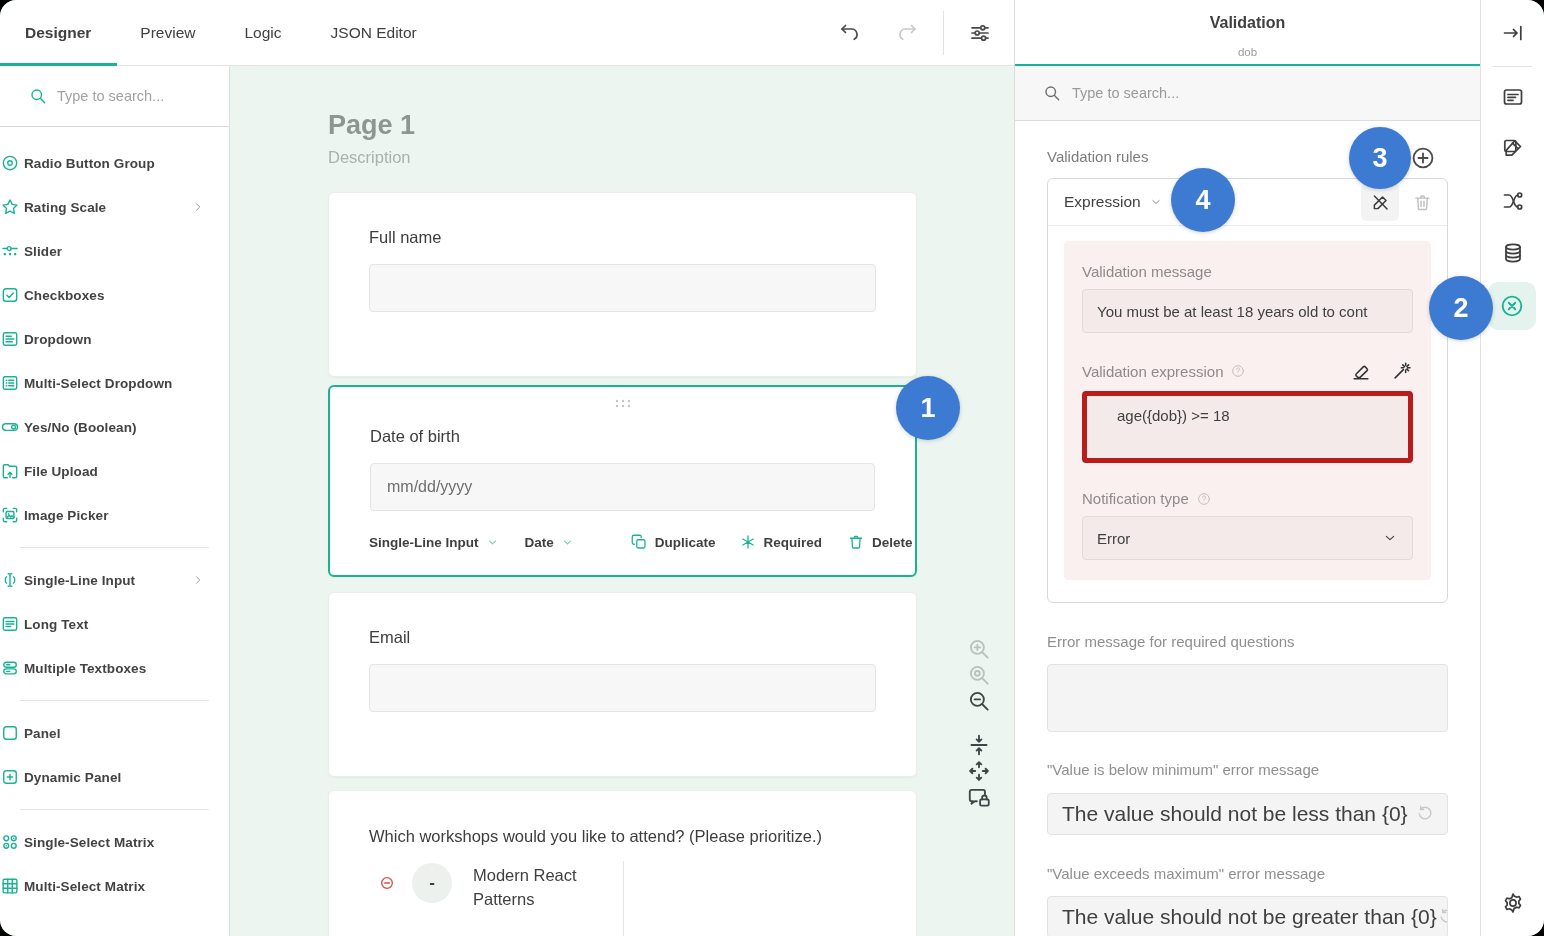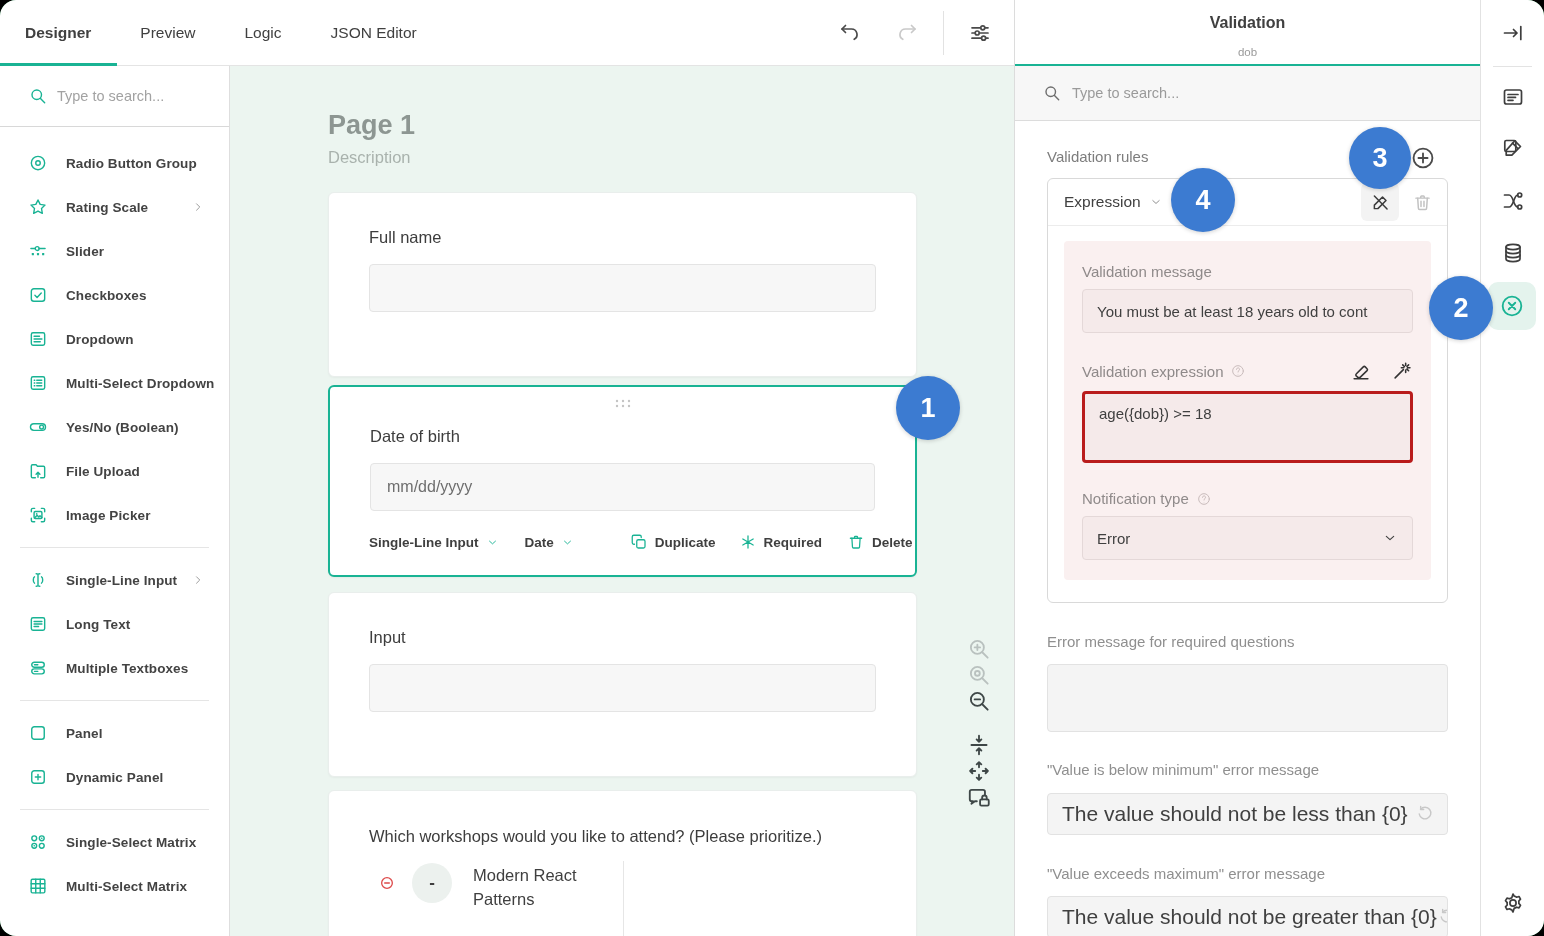--- a/index.html
+++ b/index.html
@@ -17,21 +17,21 @@
   .tb-btn{width:24px;height:24px;color:#4a4a4a;}
   .tb-btn.disabled{color:#c9c9c9;}
   .tb-sep{width:1px;height:44px;background:#e2e2e2;margin:0 24px;}
 
   
   .toolbox{position:absolute;left:0;top:66px;width:230px;height:870px;background:#fff;border-right:1px solid #dedede;box-sizing:border-box;}
   .tb-search{height:60px;border-bottom:1px solid #d8d8d8;display:flex;align-items:center;padding-left:28px;gap:9px;}
   .tb-search .mag{width:20px;height:20px;color:#19b394;}
   .tb-search .ph{font-size:14.5px;color:#a2a2a2;}
   .tb-list{padding-top:14px;}
-  .tb-item{height:44px;display:flex;align-items:center;padding-left:28px;gap:18px;cursor:pointer;position:relative;}
+  .tb-item{height:44px;display:flex;align-items:center;gap:4px;cursor:pointer;position:relative;}
   .tb-ic{width:20px;height:20px;color:#19b394;flex:0 0 20px;}
   .tb-ic svg{width:20px;height:20px;}
   .tb-label{font-size:13.5px;font-weight:700;color:#434343;letter-spacing:.1px;}
   .tb-chev{position:absolute;right:24px;width:14px;height:14px;color:#9b9b9b;}
   .tb-chev svg{width:14px;height:14px;}
   .tb-divider{height:1px;background:#e5e5e5;margin:10px 20px;}
 
   
   .canvas{position:absolute;left:230px;top:66px;width:784px;height:870px;background:#ecf5f0;overflow:hidden;}
   .page-title{position:absolute;left:98px;top:44px;font-size:27px;font-weight:700;color:#8d9692;}
@@ -79,21 +79,21 @@
   .rule-actions{margin-left:auto;display:flex;align-items:center;gap:4px;padding-right:6px;}
   .ra-btn{width:38px;height:38px;border-radius:6px;display:flex;align-items:center;justify-content:center;cursor:pointer;}
   .ra-btn.readonly{background:#f3f3f3;color:#3c3c3c;}
   .ra-btn.del{color:#c2c2c2;}
   .ra-btn svg{width:21px;height:21px;}
   .pinkbox{position:absolute;left:16px;right:16px;top:62px;bottom:22px;background:#faf0f0;border-radius:4px;box-sizing:border-box;padding:22px 18px 0;}
   .plabel{font-size:15px;color:#8f8a8a;display:flex;align-items:center;gap:7px;}
   .plabel .q{width:16px;height:16px;color:#c9bcbc;}
   .plabel .q svg{width:16px;height:16px;stroke-width:1.5;}
   .pinput{margin-top:9px;height:44px;background:#f5eaea;border:1px solid #e4d8d8;border-radius:4px;box-sizing:border-box;display:flex;align-items:center;padding:0 14px;font-size:15px;color:#404040;white-space:nowrap;overflow:hidden;}
-  .ptextarea{margin-top:9px;height:72px;background:#f5eaea;border:3px solid #b91c1c;border-radius:4px;box-sizing:border-box;padding:11px 14px;font-size:15px;color:#404040;}
+  .ptextarea{margin-top:9px;height:72px;background:#f5eaea;border:5px solid #b91c1c;border-radius:4px;box-sizing:border-box;padding:11px 30px;font-size:15px;color:#404040;}
   .pselect{margin-top:9px;height:44px;background:#f5eaea;border:1px solid #e4d8d8;border-radius:4px;box-sizing:border-box;display:flex;align-items:center;padding:0 14px;font-size:15px;color:#404040;cursor:pointer;}
   .pselect .chev{margin-left:auto;width:16px;height:16px;color:#404040;}
   .prow{margin-top:27px;display:flex;align-items:center;}
   .prow .tools{margin-left:auto;display:flex;gap:19px;color:#333;}
   .prow .tools span{width:22px;height:22px;cursor:pointer;}
   .prow .tools svg{width:22px;height:22px;}
   .glabel{position:absolute;left:32px;font-size:15px;color:#8f8f8f;}
   .gtextarea{position:absolute;left:32px;width:401px;background:#f4f4f4;border:1px solid #e2e2e2;border-radius:4px;box-sizing:border-box;}
   .ginputrow{position:absolute;left:32px;width:401px;height:42px;background:#f4f4f4;border:1px solid #e2e2e2;border-radius:4px;box-sizing:border-box;display:flex;align-items:center;padding:0 12px 0 14px;font-size:21px;color:#404040;white-space:nowrap;overflow:hidden;}
   .ginputrow .reset{margin-left:auto;width:20px;height:20px;color:#c8c8c8;flex:0 0 20px;cursor:pointer;}
@@ -401,21 +401,21 @@
                 <path d="M4.5 7h15M10 7V5.4c0-.5.4-.9.9-.9h2.2c.5 0 .9.4.9.9V7"></path>
                 <path d="M6.5 7l.8 11.6c0 .8.6 1.4 1.4 1.4h6.6c.8 0 1.4-.6 1.4-1.4L17.5 7"></path>
               </svg>
             </span>
           <span>Delete</span>
         </div>
       </div>
     </div>
 
     <div class="qcard" style="top:526px;height:185px;">
-      <div class="qtitle" style="top:35px;">Input</div>
+      <div class="qtitle" style="top:35px;">Email</div>
       <div class="qinput" style="top:71px;"></div>
     </div>
 
     <div class="qcard" style="top:724px;height:230px;">
       <div class="qtitle" style="top:36px;right:40px;">Which workshops would you like to attend? (Please prioritize.)</div>
       <div class="rank-row">
         <span class="rank-remove">
             <svg viewBox="0 0 24 24">
               <circle cx="12" cy="12" r="8"></circle>
               <path d="M8.5 12h7"></path>

